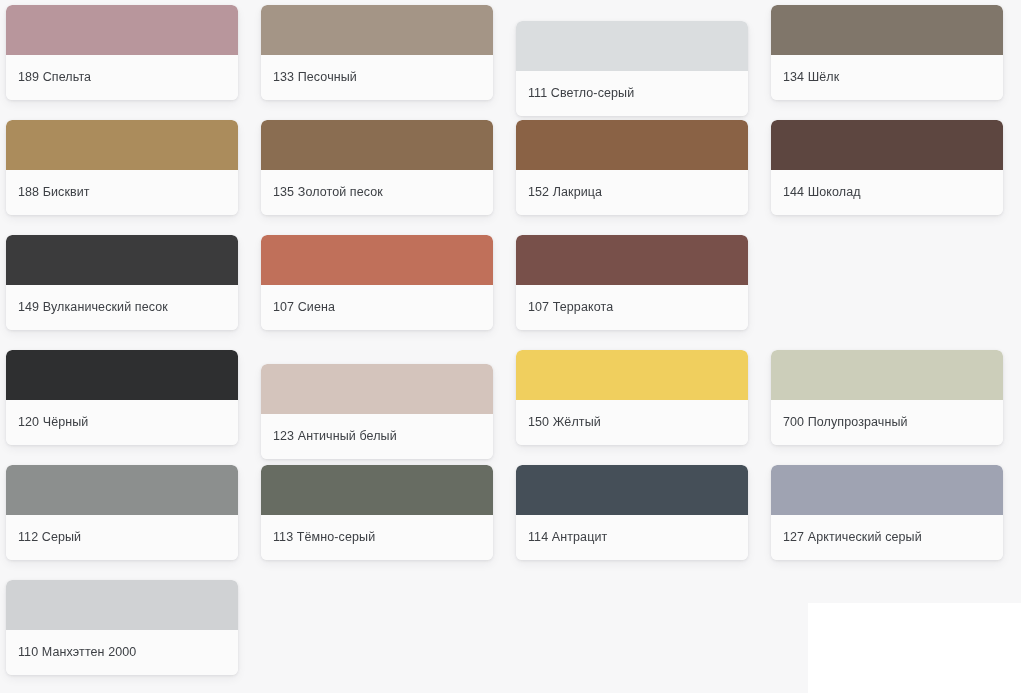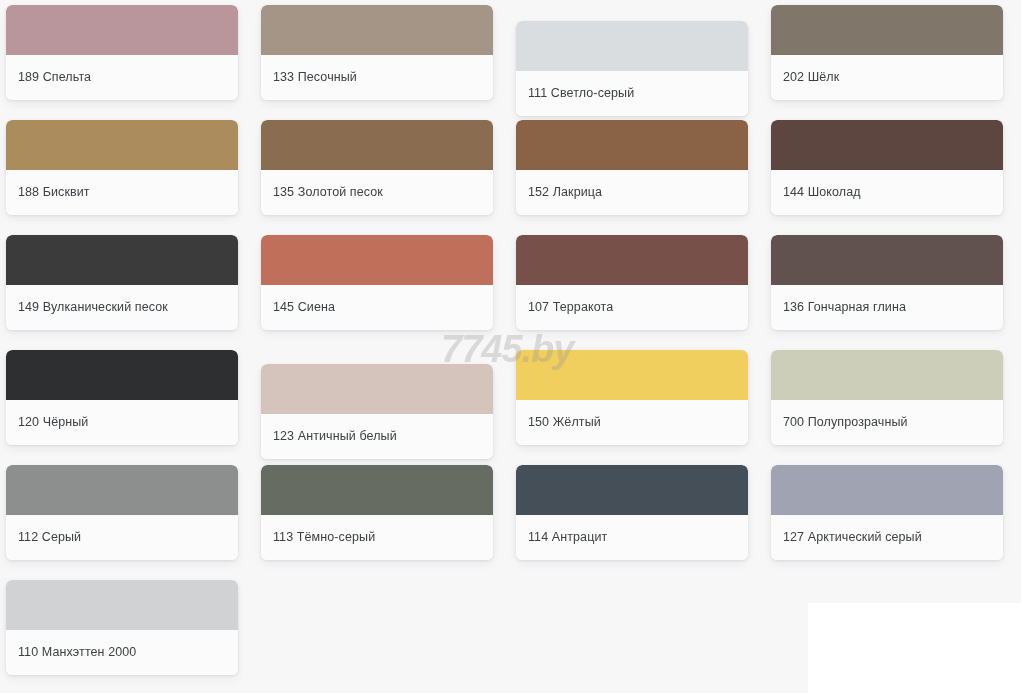--- a/index.html
+++ b/index.html
@@ -102,21 +102,21 @@
     </div>
     <div class="swatch-card" style="left: 516px; top: 5px; margin-top: 16px;">
       <div class="swatch-color" style="background: rgb(218, 221, 223);"></div>
       <div class="swatch-label-row">
         <span class="swatch-label">111 Светло-серый</span>
       </div>
     </div>
     <div class="swatch-card" style="left: 771px; top: 5px;">
       <div class="swatch-color" style="background: rgb(128, 118, 106);"></div>
       <div class="swatch-label-row">
-        <span class="swatch-label">202 Шёлк</span>
+        <span class="swatch-label">134 Шёлк</span>
       </div>
     </div>
     <div class="swatch-card" style="left: 6px; top: 120px;">
       <div class="swatch-color" style="background: rgb(171, 140, 92);"></div>
       <div class="swatch-label-row">
         <span class="swatch-label">188 Бисквит</span>
       </div>
     </div>
     <div class="swatch-card" style="left: 261px; top: 120px;">
       <div class="swatch-color" style="background: rgb(138, 109, 81);"></div>
@@ -138,35 +138,29 @@
     </div>
     <div class="swatch-card" style="left: 6px; top: 235px;">
       <div class="swatch-color" style="background: rgb(59, 59, 60);"></div>
       <div class="swatch-label-row">
         <span class="swatch-label">149 Вулканический песок</span>
       </div>
     </div>
     <div class="swatch-card" style="left: 261px; top: 235px;">
       <div class="swatch-color" style="background: rgb(192, 112, 90);"></div>
       <div class="swatch-label-row">
-        <span class="swatch-label">145 Сиена</span>
+        <span class="swatch-label">107 Сиена</span>
       </div>
     </div>
     <div class="swatch-card" style="left: 516px; top: 235px;">
       <div class="swatch-color" style="background: rgb(120, 80, 74);"></div>
       <div class="swatch-label-row">
         <span class="swatch-label">107 Терракота</span>
       </div>
     </div>
-    <div class="swatch-card" style="left: 771px; top: 235px;">
-      <div class="swatch-color" style="background: rgb(97, 82, 79);"></div>
-      <div class="swatch-label-row">
-        <span class="swatch-label">136 Гончарная глина</span>
-      </div>
-    </div>
     <div class="swatch-card" style="left: 6px; top: 350px;">
       <div class="swatch-color" style="background: rgb(46, 47, 48);"></div>
       <div class="swatch-label-row">
         <span class="swatch-label">120 Чёрный</span>
       </div>
     </div>
     <div class="swatch-card" style="left: 261px; top: 350px; margin-top: 14px;">
       <div class="swatch-color" style="background: rgb(212, 196, 188);"></div>
       <div class="swatch-label-row">
         <span class="swatch-label">123 Античный белый</span>
@@ -207,15 +201,14 @@
       <div class="swatch-label-row">
         <span class="swatch-label">127 Арктический серый</span>
       </div>
     </div>
     <div class="swatch-card" style="left: 6px; top: 580px; text-align: center;">
       <div class="swatch-color" style="background: rgb(208, 210, 212);"></div>
       <div class="swatch-label-row">
         <span class="swatch-label">110 Манхэттен 2000</span>
       </div>
     </div>
-    <div id="watermark">7745.by</div>
   <div id="white-panel"></div>
 </div>
 
 </body></html>

